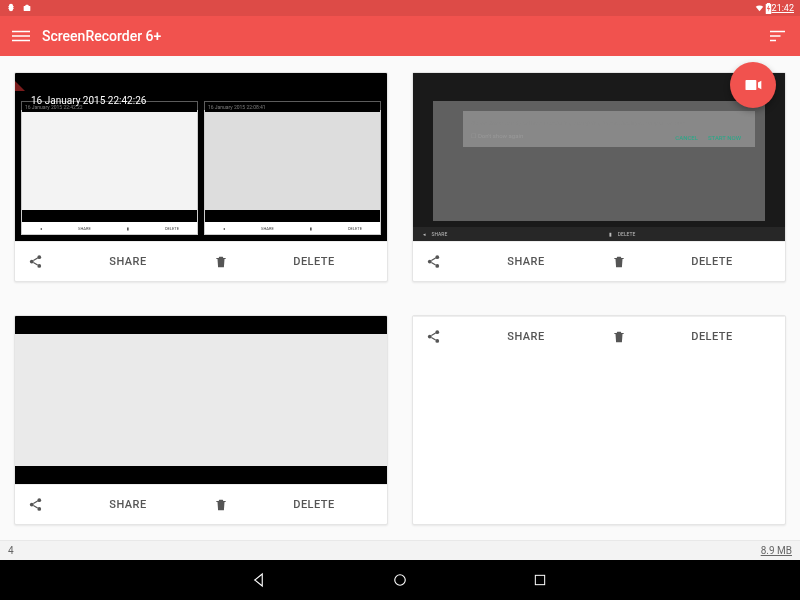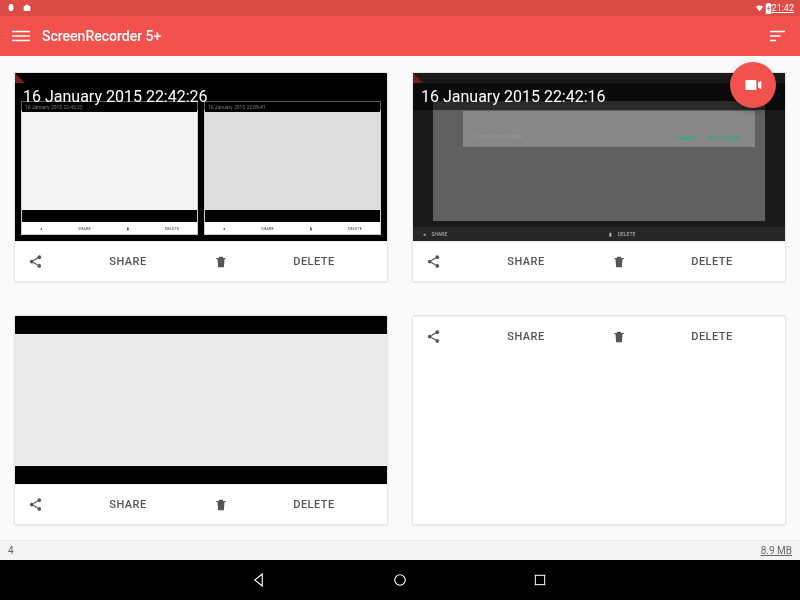--- a/index.html
+++ b/index.html
@@ -36,23 +36,23 @@
     box-shadow: 0 1px 2px rgba(0,0,0,0.08);
     display: flex; flex-direction: column;
     height: 210px;
     overflow: hidden;
   }
   .card .thumb {
     height: 170px; position: relative; background: #000;
     display: flex; flex-direction: column;
   }
   .card .ts-bar {
-    position: absolute; top: 10px; left: 0; right: 0;
+    position: absolute; top: 18px; left: 0; right: 0;
     background: rgba(0,0,0,0.55); color: #fff;
-    font-size: 16px; padding: 4px 8px;
+    font-size: 10px; padding: 4px 16px;
     z-index: 3;
   }
   .card .ts-bar .tri {
     position: absolute; left: 0; top: -10px; width: 0; height: 0;
     border-left: 10px solid #7a1c1c; border-top: 10px solid transparent;
   }
   .card .body { position:absolute; top:0; left:0; right:0; bottom:0; }
   .card .actions {
     height: 40px; display: flex; align-items: center;
     border-top: 1px solid #eee; font-size: 11px; color: #555;
@@ -131,21 +131,21 @@
   </div>
 
   <div class="appbar">
     <div class="menu-btn">
       <svg width="18" height="18" viewBox="0 0 24 24" fill="#fff">
           <rect y="5" width="24" height="2"></rect>
           <rect y="11" width="24" height="2"></rect>
           <rect y="17" width="24" height="2"></rect>
         </svg>
     </div>
-    <div class="title">ScreenRecorder 5+</div>
+    <div class="title">ScreenRecorder 6+</div>
     <div class="sort-btn">
       <svg width="18" height="18" viewBox="0 0 24 24" fill="#fff">
           <rect y="5" width="20" height="2"></rect>
           <rect y="11" width="14" height="2"></rect>
           <rect y="17" width="8" height="2"></rect>
         </svg>
     </div>
   </div>
 
   <div class="content">
@@ -198,21 +198,20 @@
                 <path d="M6 7h12l-1 14H7L6 7zm3-4h6l1 2h4v2H4V5h4l1-2z"></path>
               </svg>
             </div>
           <div class="act-text">DELETE</div>
         </div>
       </div>
     </div>
 
     <div class="card">
       <div class="thumb">
-        <div class="ts-bar"><div class="tri"></div><span>16 January 2015 22:42:16</span></div>
         <div class="body" style="background:#1a1a1a;">
           <div class="dialog-sim">
             <div class="dialog-inner">
               <div style="color:#888;">ScreenRecorder 5+ will start capturing everything that's displayed on your screen.</div>
               <div style="margin-top:6px;">☐ <span>Don't show again</span></div>
               <div class="dialog-btns">
                   <span>CANCEL</span>
                   <span>START NOW</span>
                 </div>
             </div>

